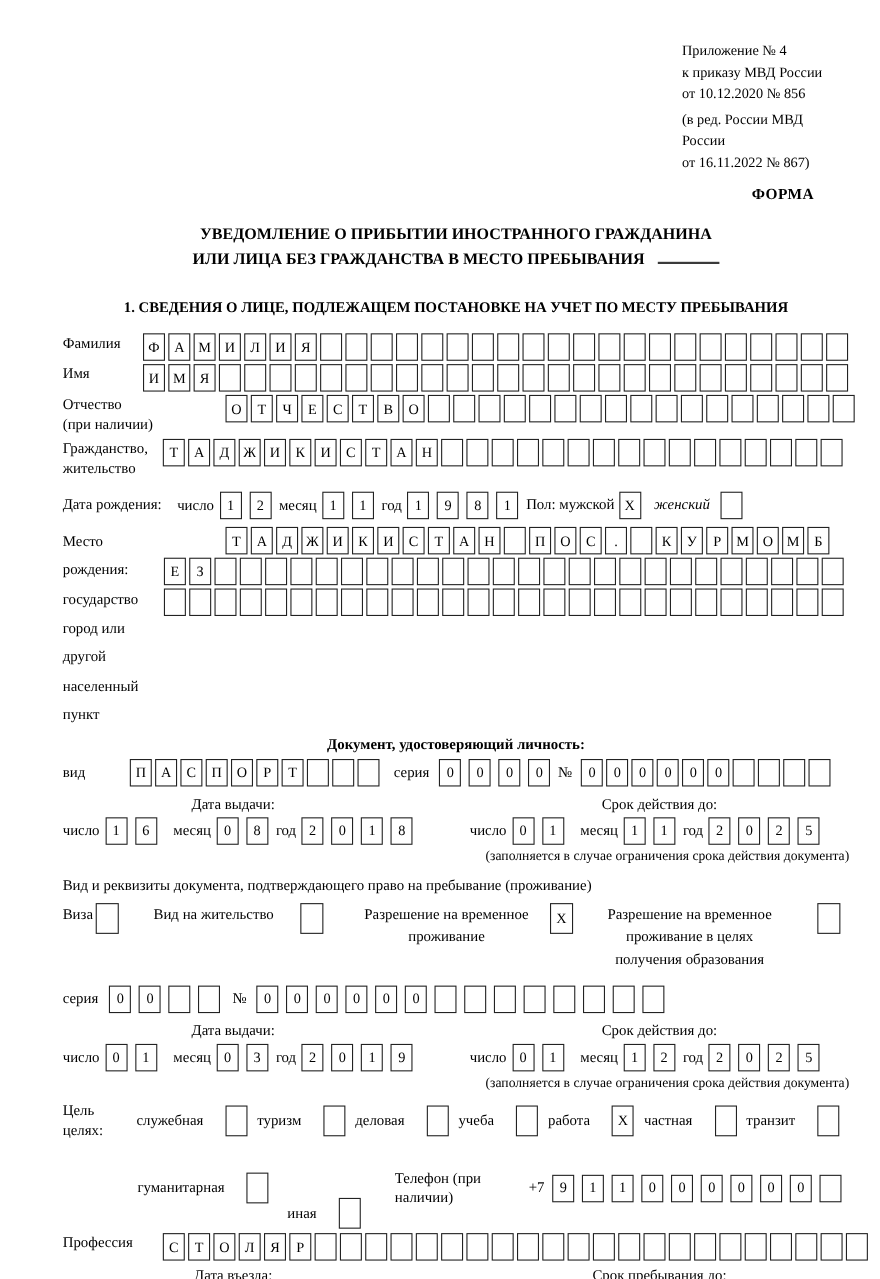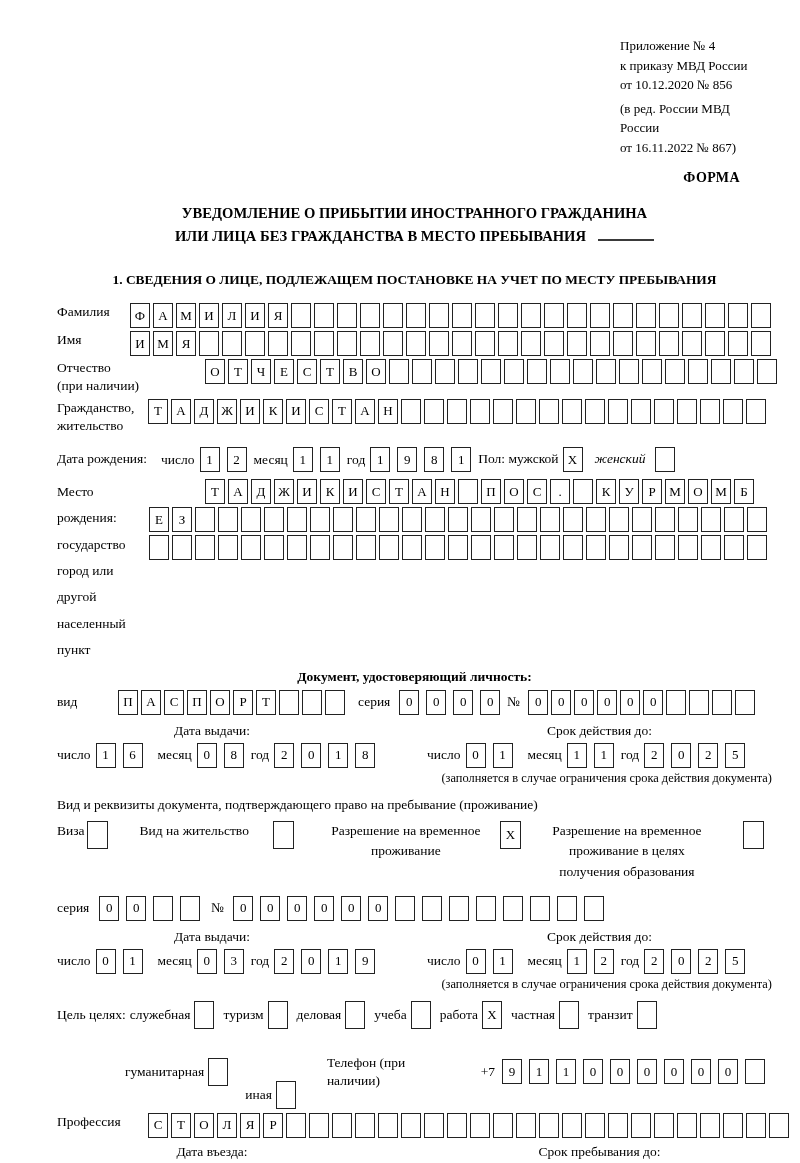--- a/index.html
+++ b/index.html
@@ -27,21 +27,21 @@
   .lblcol{flex:0 0 auto;}
   .dgroup{display:inline-flex;align-items:center;}
   .dlabel{font-size:13.5px;margin-right:5px;}
   .two-col{display:flex;margin-top:8px;}
   .col-l{flex:0 0 370px;}
   .col-r{flex:1 1 auto;}
   .col-head{font-size:13.5px;text-align:center;margin-bottom:4px;}
   .note{font-size:12.4px;text-align:right;margin-top:3px;}
   .opt{display:flex;align-items:flex-start;}
   .opt-label{font-size:13.5px;text-align:center;line-height:1.5;}
-  .p-item{display:inline-flex;align-items:center;margin-right:9px;}
+  .p-item{display:inline-flex;align-items:center;margin-right:9px;gap:16px;}
   .p-label{font-size:13.5px;}
 </style>
 </head>
 <body>
 
 <div class="page">
 
   <div class="hdr-block">
     <div>Приложение № 4</div>
     <div>к приказу МВД России</div>

